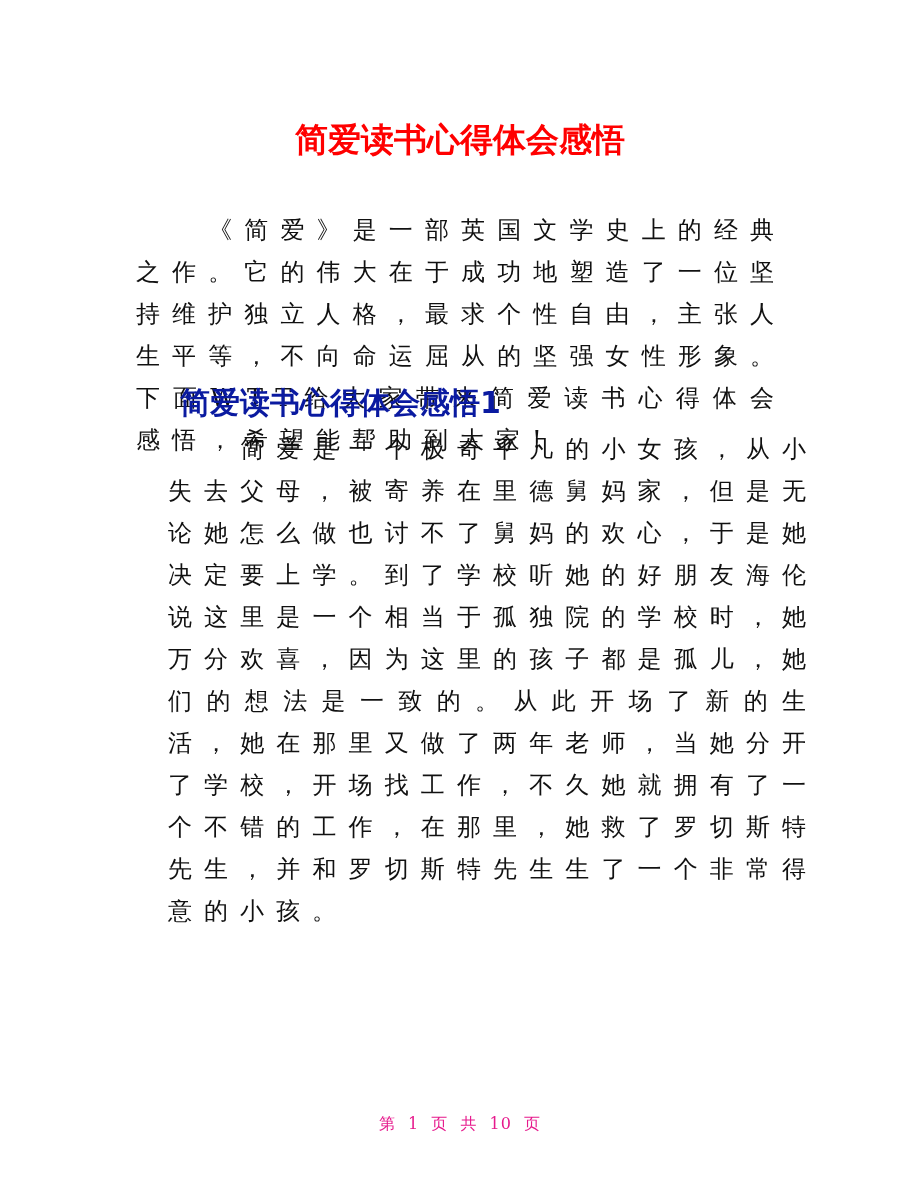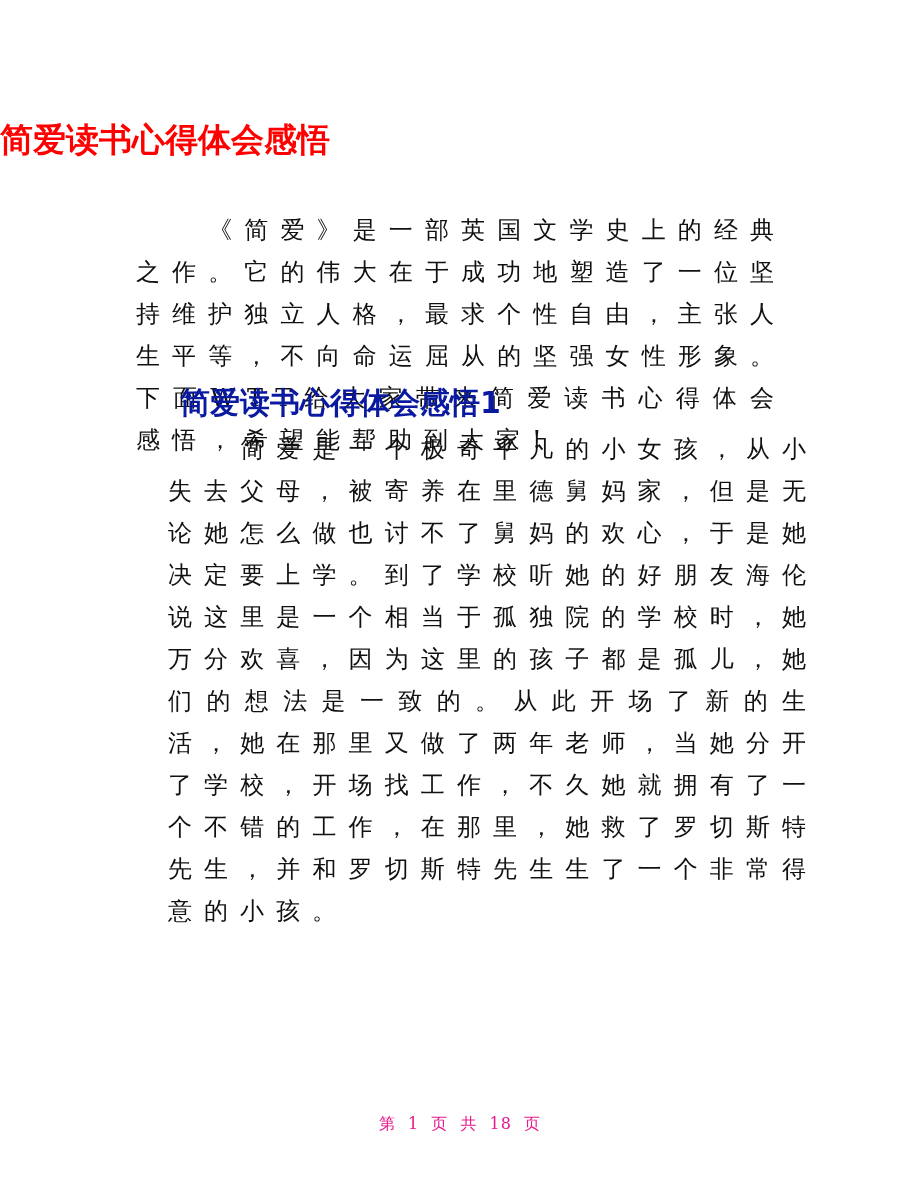--- a/index.html
+++ b/index.html
@@ -18,21 +18,21 @@
       position: absolute;
       left: 0; top: 0;
       width: 920px;
       height: 1191px;
     }
     .title {
       position: absolute;
       top: 118px;
       left: 0;
       width: 920px;
-      text-align: left;
+      text-align: center;
       color: #ff0000;
       font-family: "DejaVu Sans", "Liberation Sans", sans-serif;
       font-weight: bold;
       font-size: 33px;
       letter-spacing: 0px;
       line-height: 44px;
     }
     .body-text {
       position: absolute;
       left: 136px;
@@ -81,15 +81,15 @@
 
   <div class="title">简爱读书心得体会感悟</div>
 
   <p class="body-text p1"><span class="indent"></span><span>《简爱》是一部英国文学史上的经典之作。它的伟大在于成功地塑造了一位坚持维护独立人格，最求个性自由，主张人生平等，不向命运屈从的坚强女性形象。下面WTT给大家带来简爱读书心得体会感悟，希望能帮助到大家!</span></p>
 
   <div class="heading">简爱读书心得体会感悟1</div>
 
   <p class="body-text p2"><span class="indent"></span><span>简爱是一个极奇平凡的小女孩，从小失去父母，被寄养在里德舅妈家，但是无论她怎么做也讨不了舅妈的欢心，于是她决定要上学。到了学校听她的好朋友海伦说这里是一个相当于孤独院的学校时，她万分欢喜，因为这里的孩子都是孤儿，她们的想法是一致的。从此开场了新的生活，她在那里又做了两年老师，当她分开了学校，开场找工作，不久她就拥有了一个不错的工作，在那里，她救了罗切斯特先生，并和罗切斯特先生生了一个非常得意的小孩。</span></p>
 
 
-  <div class="footer">第 1 页 共 18 页</div>
+  <div class="footer">第 1 页 共 10 页</div>
 
 </div>
 
 </body></html>

